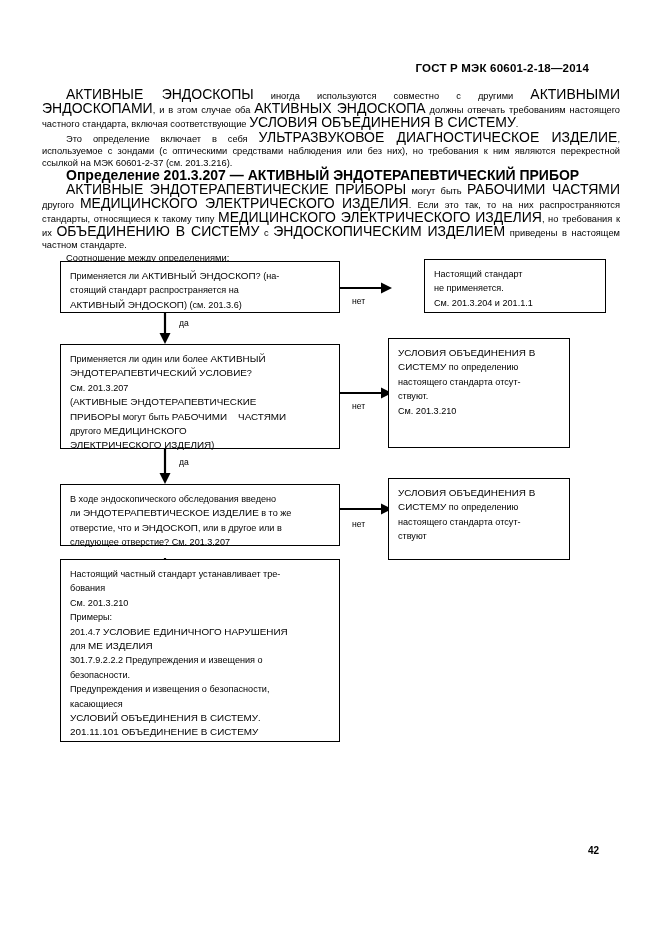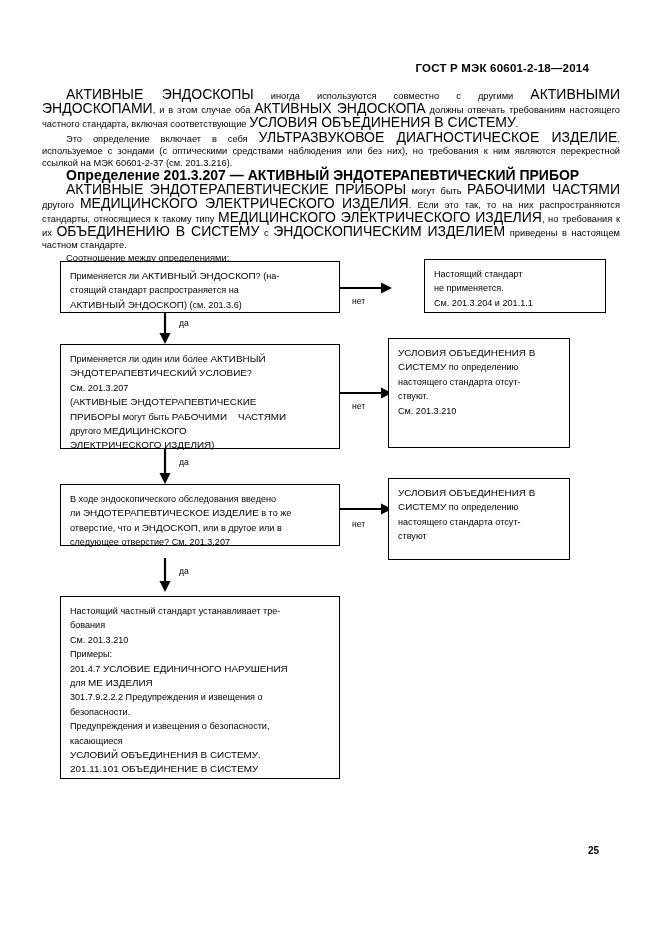--- a/index.html
+++ b/index.html
@@ -183,32 +183,32 @@
     <div class="fbox" style="left:388px; top:478px; width:182px; height:82px;">
         <span class="ln"><span class="caps-s">УСЛОВИЯ ОБЪЕДИНЕНИЯ В</span></span>
         <span class="ln"><span class="caps-s">СИСТЕМУ</span><span> по определению</span></span>
         <span class="ln"><span>настоящего стандарта отсут-</span></span>
         <span class="ln"><span>ствуют</span></span>
       </div>
 
     <div class="lbl" style="left:352px; top:519px;">нет</div>
     <div class="lbl" style="left:179px; top:566px;">да</div>
 
-    <div class="fbox" style="left:60px; top:596px; width:280px; height:183px;">
+    <div class="fbox" style="left:60px; top:559px; width:280px; height:183px;">
         <span class="ln"><span>Настоящий частный стандарт устанавливает тре-</span></span>
         <span class="ln"><span>бования</span></span>
         <span class="ln"><span>См. 201.3.210</span></span>
         <span class="ln"><span>Примеры:</span></span>
         <span class="ln"><span>201.4.7 </span><span class="caps-s">УСЛОВИЕ ЕДИНИЧНОГО НАРУШЕНИЯ</span></span>
         <span class="ln"><span>для </span><span class="caps-s">МЕ ИЗДЕЛИЯ</span></span>
         <span class="ln"><span>301.7.9.2.2.2 Предупреждения и извещения о</span></span>
         <span class="ln"><span>безопасности.</span></span>
         <span class="ln"><span>Предупреждения и извещения о безопасности,</span></span>
         <span class="ln"><span>касающиеся</span></span>
         <span class="ln"><span class="caps-s">УСЛОВИЙ ОБЪЕДИНЕНИЯ В СИСТЕМУ</span><span>.</span></span>
         <span class="ln"><span class="caps-s">201.11.101 ОБЪЕДИНЕНИЕ В СИСТЕМУ</span></span>
       </div>
 
   </div>
 
-  <div class="page-num">25</div>
+  <div class="page-num">42</div>
 
 </div>
 
 </body></html>

